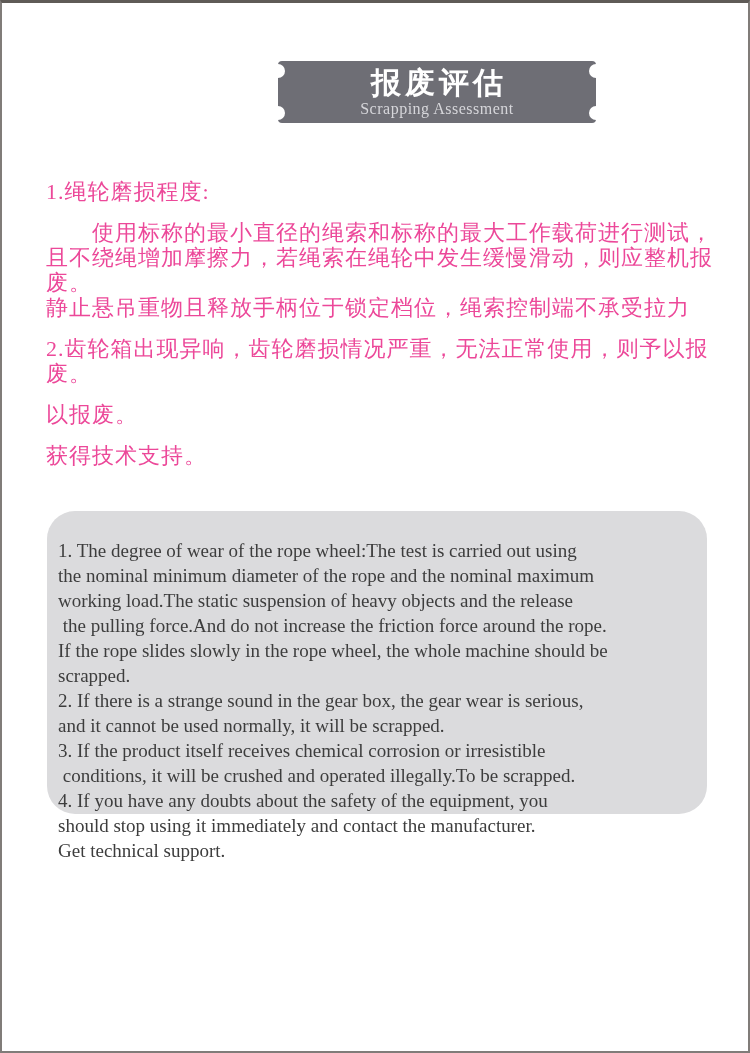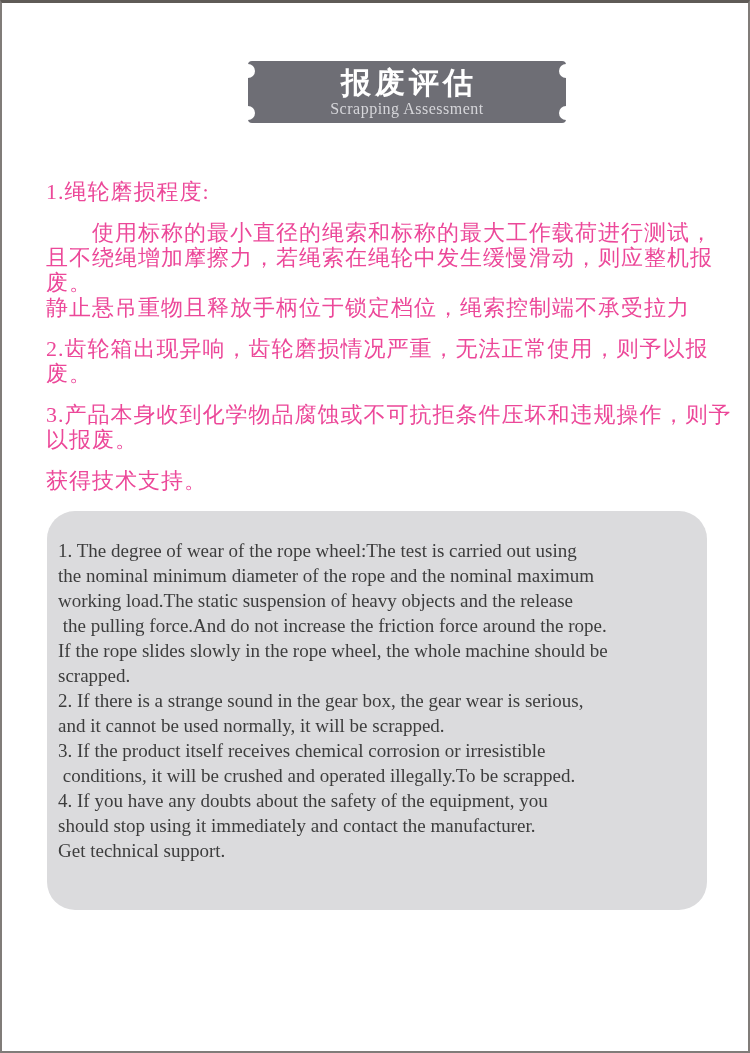--- a/index.html
+++ b/index.html
@@ -11,21 +11,21 @@
     background: #ffffff;
     border: 2px solid #807c79;
     border-top: 3px solid #5f5b57;
     font-family: "Liberation Serif", serif;
     overflow: hidden;
   }
 
   
   .banner {
     position: absolute;
-    left: 246px;
+    left: 276px;
     top: 58px;
     width: 318px;
     height: 62px;
     background: #6e6e75;
     border-radius: 4px;
     display: flex;
     flex-direction: column;
     align-items: center;
     justify-content: center;
   }
@@ -72,21 +72,21 @@
   }
   .zh-section { margin-bottom: 16px; white-space: pre-wrap; }
   .zh-section .line { white-space: pre-wrap; }
 
   
   .en-box {
     position: absolute;
     left: 45px;
     top: 508px;
     width: 660px;
-    height: 399px;
+    height: 303px;
     box-sizing: border-box;
     background: #dbdbdd;
     border-radius: 28px;
     padding: 27px 12px 0 11px;
   }
   .en-lines {
     color: #3d3d3d;
     font-size: 19px;
     line-height: 25px;
     font-family: "Liberation Serif", serif;
@@ -104,21 +104,21 @@
     <span class="notch bl"></span>
     <span class="notch br"></span>
     <div class="banner-title">报废评估</div>
     <div class="banner-subtitle">Scrapping Assessment</div>
   </div>
 
   <div class="zh-content">
     <div class="zh-section"><div class="line">1.绳轮磨损程度:</div></div>
     <div class="zh-section"><div class="line">　　使用标称的最小直径的绳索和标称的最大工作载荷进行测试，</div><div class="line">且不绕绳增加摩擦力，若绳索在绳轮中发生缓慢滑动，则应整机报废。</div><div class="line">静止悬吊重物且释放手柄位于锁定档位，绳索控制端不承受拉力</div></div>
     <div class="zh-section"><div class="line">2.齿轮箱出现异响，齿轮磨损情况严重，无法正常使用，则予以报废。</div></div>
-    <div class="zh-section"><div class="line">3.产品本身收到化学物品腐蚀或不可抗拒条件压坏和违规操作，则予</div><div class="line">以报废。</div></div>
+    <div class="zh-section"><div class="line">以报废。</div></div>
     <div class="zh-section"><div class="line">获得技术支持。</div></div>
   </div>
 
   <div class="en-box">
     <div class="en-lines">
         <div class="line">1. The degree of wear of the rope wheel:The test is carried out using</div>
         <div class="line">the nominal minimum diameter of the rope and the nominal maximum</div>
         <div class="line">working load.The static suspension of heavy objects and the release</div>
         <div class="line"> the pulling force.And do not increase the friction force around the rope.</div>
         <div class="line">If the rope slides slowly in the rope wheel, the whole machine should be</div>

